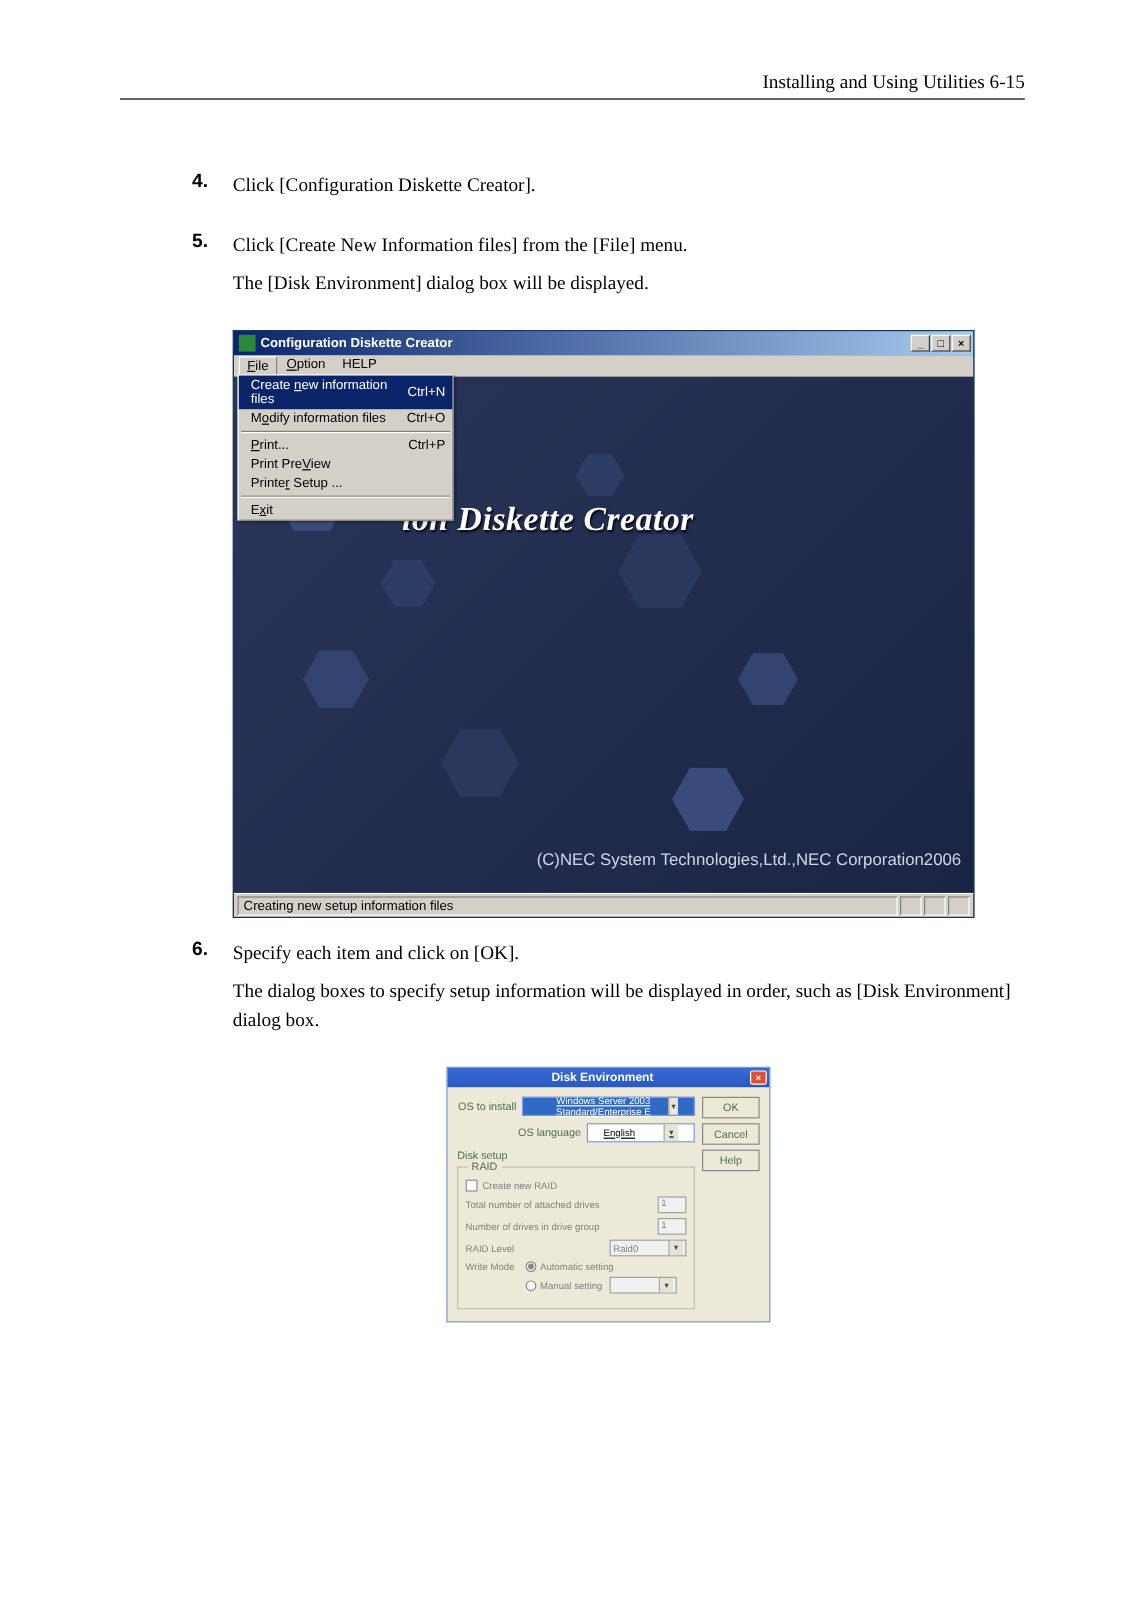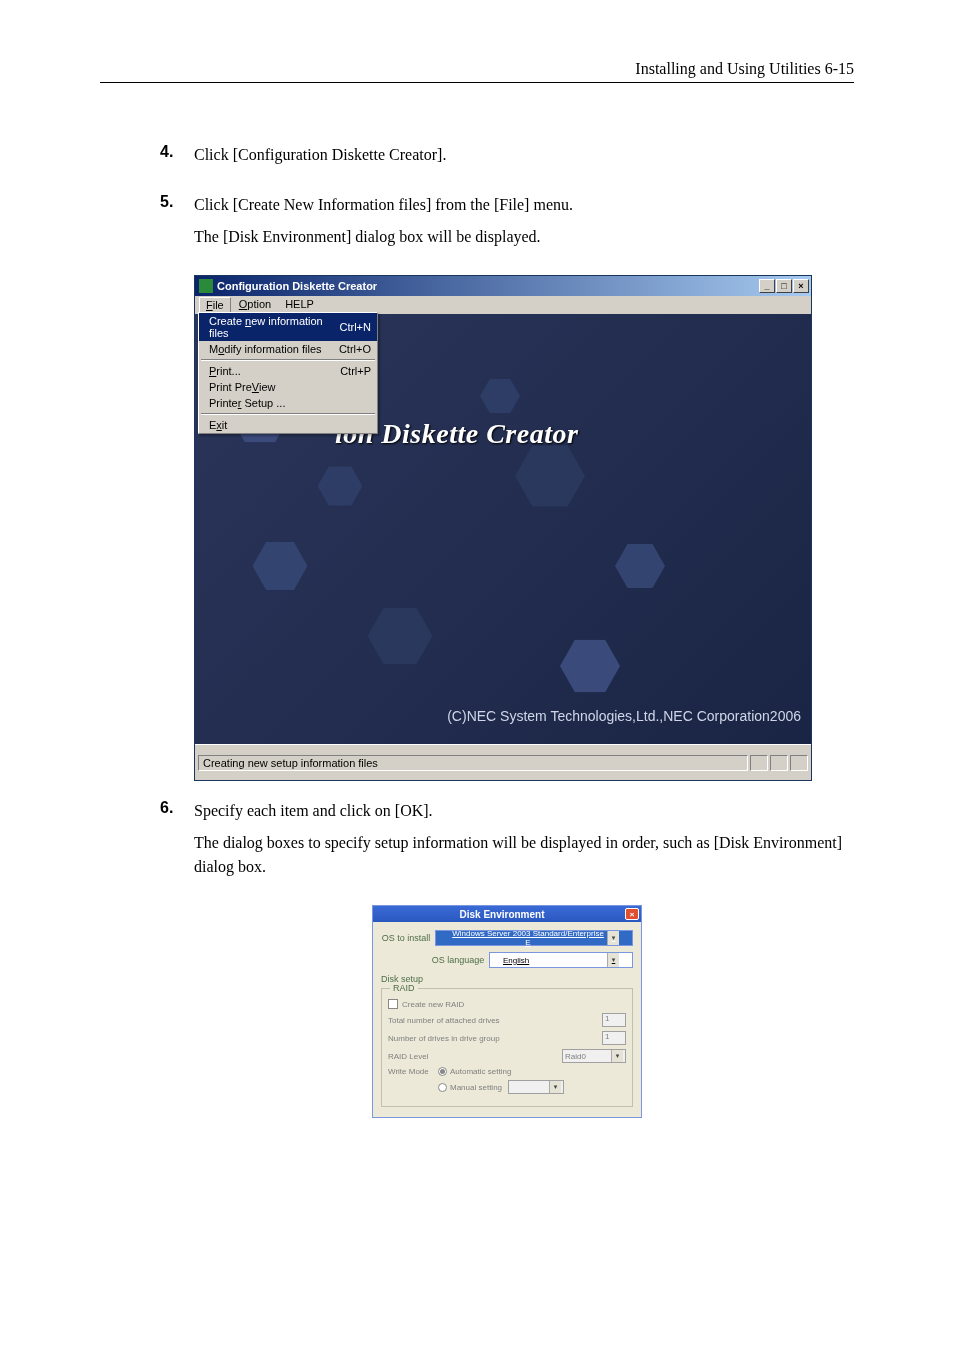--- a/index.html
+++ b/index.html
@@ -160,21 +160,21 @@
   }
   .copyright {
     position: absolute;
     right: 10px; bottom: 20px;
     color: #d0d6e8;
     font-size: 14px;
     font-family: Arial, sans-serif;
   }
   .statusbar {
     background: #d4d0c8;
-    height: 36px;
+    height: 20px;
     border-top: 1px solid #fff;
     display: flex;
     align-items: center;
     padding: 0 3px;
     font-size: 11px;
   }
   .statusbar .status-txt {
     flex: 1;
     border: 1px solid #808080;
     border-right-color: #fff;
@@ -449,18 +449,23 @@
               <div class="field-row" style="padding-left:50px;">
                 <span class="radio"></span>
                 <span>Manual setting</span>
                 <div class="tiny-combo" style="margin-left:6px;width:56px;">
                   <span></span>
                   <span class="combo-arrow" style="height:12px;">▾</span>
                 </div>
               </div>
             </div>
           </div>
+          <div class="win2-right">
+            <div class="btn9 primary">OK</div>
+            <div class="btn9">Cancel</div>
+            <div class="btn9">Help</div>
+          </div>
         </div>
       </div>
     </div>
 
   </div>
 </div>
 
 </body></html>

